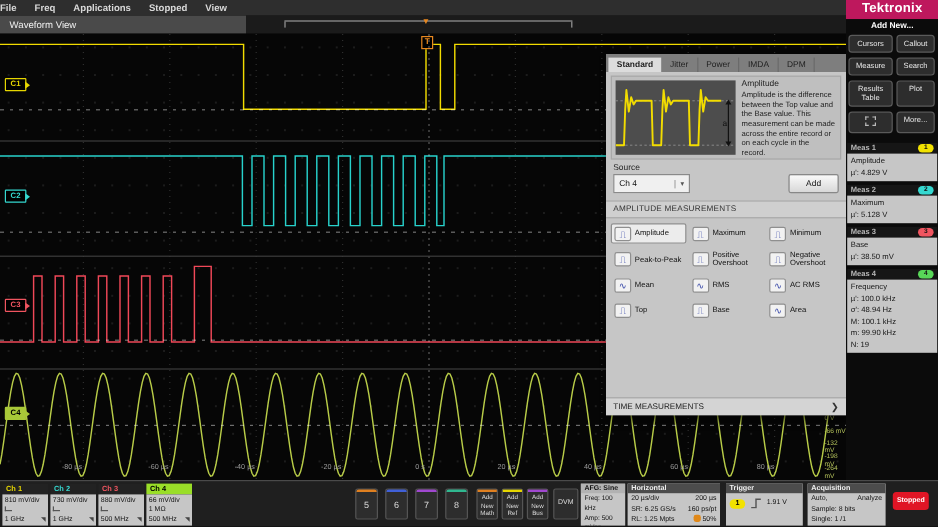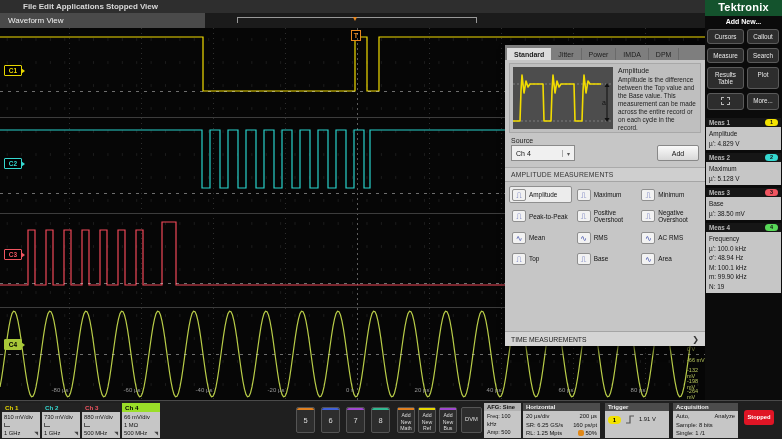--- a/index.html
+++ b/index.html
@@ -1,23 +1,23 @@
 <!DOCTYPE html>
 <html><head>
 <meta charset="utf-8">
 <style>
   * { margin:0; padding:0; box-sizing:border-box; }
   html,body { background:#000; }
   body { font-family:"Liberation Sans","DejaVu Sans",sans-serif; }
   .app { position:relative; width:782px; height:439px; background:#111; overflow:hidden; }
 
   
-  .menubar { position:absolute; left:0; top:0; width:705px; height:13px; background:#2e2e2e; display:flex; align-items:center; gap:2px; padding-left:23px; }
+  .menubar { position:absolute; left:0; top:0; width:705px; height:13px; background:#2e2e2e; display:flex; align-items:center; gap:15px; padding-left:0; }
   .menubar span { color:#d8d8d8; font-size:8px; font-weight:bold; cursor:default; }
-  .logo { position:absolute; left:705px; top:0; width:77px; height:16px; background:#14532d; color:#fff; font-size:11px; font-weight:bold; text-align:center; line-height:15px; letter-spacing:0.2px; }
+  .logo { position:absolute; left:705px; top:0; width:77px; height:16px; background:#be185d; color:#fff; font-size:11px; font-weight:bold; text-align:center; line-height:15px; letter-spacing:0.2px; }
 
   
   .tabbar { position:absolute; left:0; top:13px; width:705px; height:15px; background:#1b1b1b; }
   .wv-tab { position:absolute; left:0; top:0; width:205px; height:15px; background:#4a4a4a; color:#f0f0f0; font-size:8px; line-height:15px; padding-left:8px; }
   .ruler { position:absolute; left:237px; top:4px; width:240px; height:7px; border-top:1px solid #999; }
   .ruler:before,.ruler:after { content:""; position:absolute; top:0; width:3px; height:6px; border:1px solid #999; border-right:none; border-bottom:none;}
   .ruler:before{ left:0; border-left:1px solid #999; border-top:none; height:5px;}
   .ruler:after{ right:0; border-left:none; border-right:1px solid #999; border-top:none; height:5px;}
   .ruler-marker { position:absolute; left:350px; top:2px; width:10px; height:10px; color:#e88820; font-size:7px; line-height:7px; text-align:center; }
 
@@ -102,21 +102,21 @@
   .posicon { display:inline-block; width:6px; height:6px; background:#e08818; border-radius:2px; vertical-align:-1px;}
   .stopped { position:absolute; left:744px; top:9px; width:30px; height:15px; background:#e01525; border-radius:3px; color:#fff; font-size:5.8px; font-weight:bold; text-align:center; line-height:15px; }
 </style>
 </head>
 <body>
 
 <div class="app">
 
   <div class="menubar">
     <span>File</span>
-    <span>Edit</span>
+    <span>Freq</span>
     <span>Applications</span>
     <span>Stopped</span>
     <span>View</span>
   </div>
   <div class="logo">Tektronix</div>
 
   <div class="tabbar">
     <div class="wv-tab">Waveform View</div>
     <div class="ruler"></div>
     <div class="ruler-marker">▼</div>

